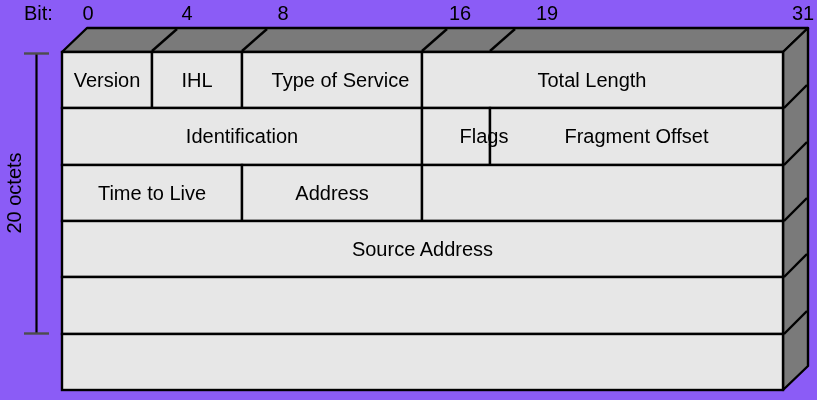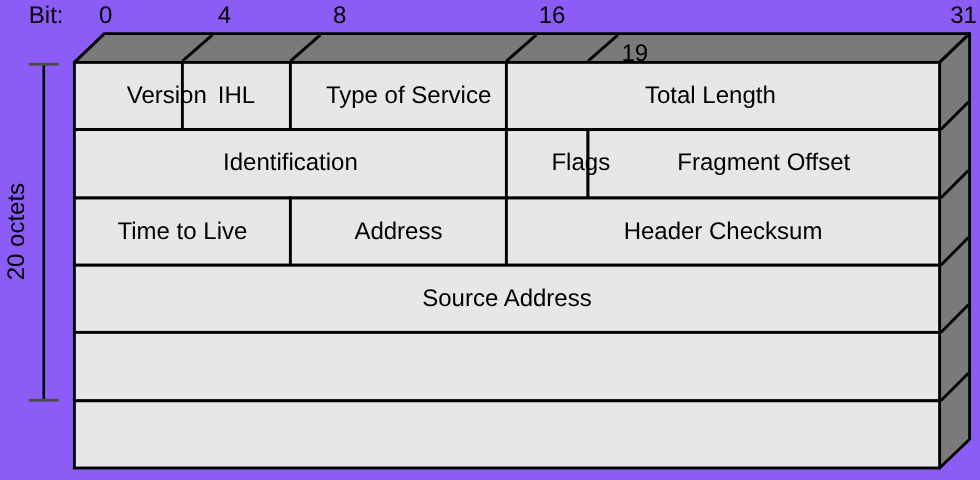--- a/index.html
+++ b/index.html
@@ -86,33 +86,32 @@
     <line x1="36.5" y1="53" x2="36.5" y2="334" stroke="#000000" stroke-width="2.2"></line>
     <line x1="24" y1="53.5" x2="49" y2="53.5" stroke="#4d4d4d" stroke-width="2.4"></line>
     <line x1="24" y1="333.5" x2="49" y2="333.5" stroke="#4d4d4d" stroke-width="2.4"></line>
   </svg>
 
   <div class="lbl" style="left:24px; top:1px;">Bit:</div>
   <div class="lbl tick-label" style="left:88px;  top:1px;">0</div>
   <div class="lbl tick-label" style="left:187px; top:1px;">4</div>
   <div class="lbl tick-label" style="left:283px; top:1px;">8</div>
   <div class="lbl tick-label" style="left:460px; top:1px;">16</div>
-  <div class="lbl tick-label" style="left:529px; top:1px;margin-top:32px;">19</div>
+  <div class="lbl tick-label" style="left:547px; top:1px;">19</div>
   <div class="lbl tick-label" style="left:803px; top:1px;">31</div>
 
   <div class="lbl rotated" style="left:14px; top:193px;">20 octets</div>
 
-  <div class="cell-label" style="left:62px;  top:52px; width:90px;  height:56px;margin-left:32px;">Version</div>
+  <div class="cell-label" style="left:62px;  top:52px; width:90px;  height:56px;">Version</div>
   <div class="cell-label" style="left:152px; top:52px; width:90px;  height:56px;">IHL</div>
   <div class="cell-label" style="left:242px; top:52px; width:197px; height:56px;border-radius:11px;">Type of Service</div>
   <div class="cell-label" style="left:422px; top:52px; width:340px; height:56px;">Total Length</div>
 
   <div class="cell-label" style="left:62px;  top:108px; width:360px; height:57px;">Identification</div>
   <div class="cell-label" style="left:422px; top:108px; width:68px;  height:57px;margin-left:28px;">Flags</div>
   <div class="cell-label" style="left:490px; top:108px; width:293px; height:57px;">Fragment Offset</div>
 
   <div class="cell-label" style="left:62px;  top:165px; width:180px; height:56px;">Time to Live</div>
   <div class="cell-label" style="left:242px; top:165px; width:180px; height:56px;">Address</div>
-  <div class="cell-label" style="left:422px; top:165px; width:361px; height:56px;">Header Checksum</div>
 
   <div class="cell-label" style="left:62px; top:221px; width:721px; height:56px;">Source Address</div>
 
 </div>
 
 </body></html>

